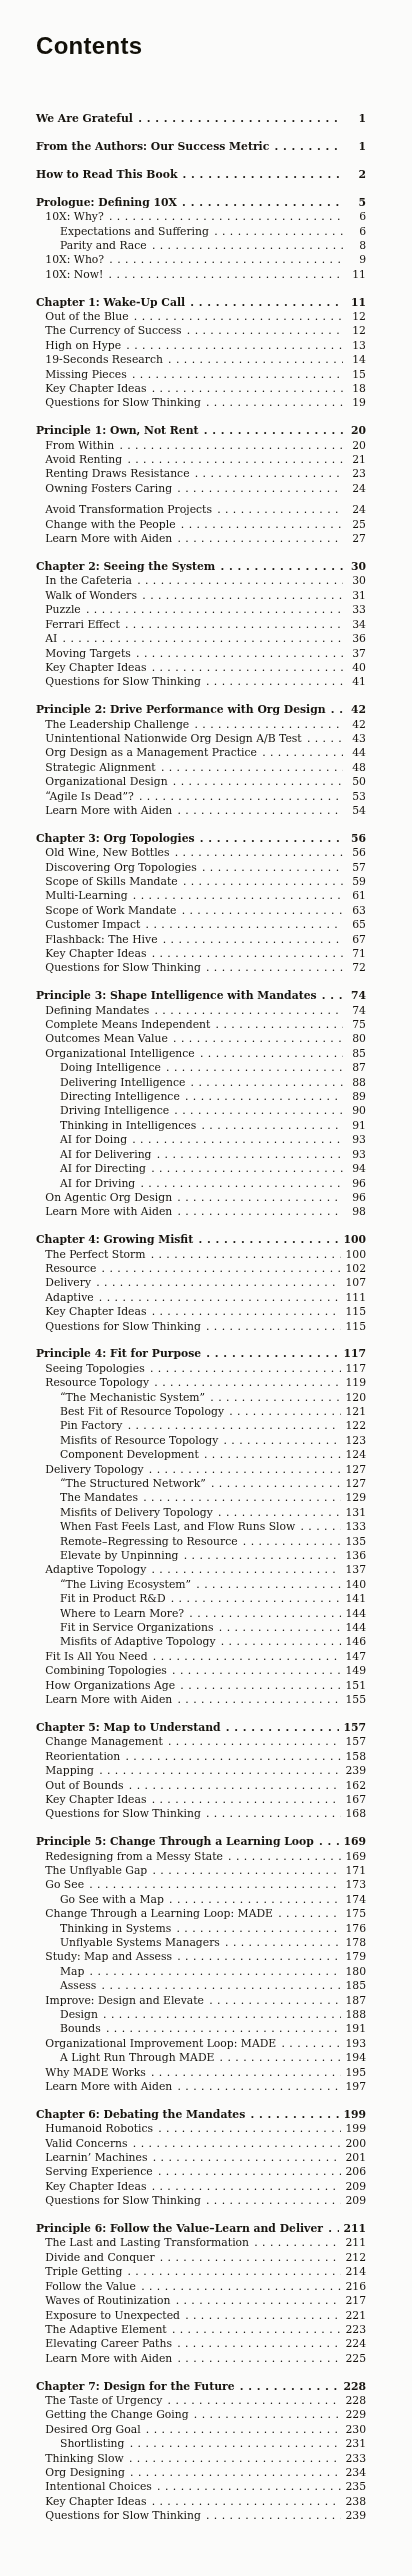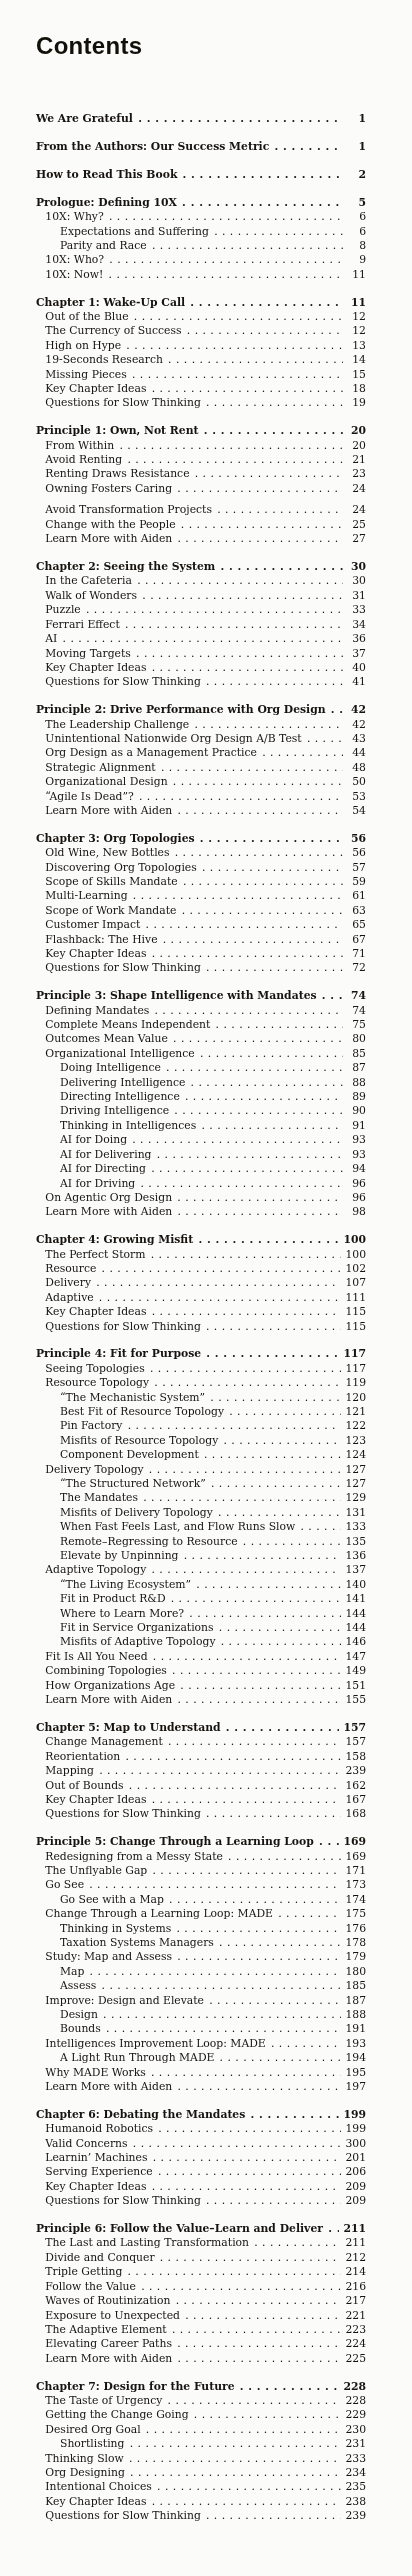--- a/index.html
+++ b/index.html
@@ -655,21 +655,21 @@
           <span class="label">Change Through a Learning Loop: MADE</span>
           <span class="dots"></span>
           <span class="pagenum">175</span>
         </div>
         <div class="row indent-2">
           <span class="label">Thinking in Systems</span>
           <span class="dots"></span>
           <span class="pagenum">176</span>
         </div>
         <div class="row indent-2">
-          <span class="label">Taxation Systems Managers</span>
+          <span class="label">Unflyable Systems Managers</span>
           <span class="dots"></span>
           <span class="pagenum">178</span>
         </div>
         <div class="row indent-1">
           <span class="label">Study: Map and Assess</span>
           <span class="dots"></span>
           <span class="pagenum">179</span>
         </div>
         <div class="row indent-2">
           <span class="label">Map</span>
@@ -690,21 +690,21 @@
           <span class="label">Design</span>
           <span class="dots"></span>
           <span class="pagenum">188</span>
         </div>
         <div class="row indent-2">
           <span class="label">Bounds</span>
           <span class="dots"></span>
           <span class="pagenum">191</span>
         </div>
         <div class="row indent-1">
-          <span class="label">Intelligences Improvement Loop: MADE</span>
+          <span class="label">Organizational Improvement Loop: MADE</span>
           <span class="dots"></span>
           <span class="pagenum">193</span>
         </div>
         <div class="row indent-2">
           <span class="label">A Light Run Through MADE</span>
           <span class="dots"></span>
           <span class="pagenum">194</span>
         </div>
         <div class="row indent-1">
           <span class="label">Why MADE Works</span>
@@ -724,21 +724,21 @@
           <span class="pagenum">199</span>
         </div>
         <div class="row indent-1">
           <span class="label">Humanoid Robotics</span>
           <span class="dots"></span>
           <span class="pagenum">199</span>
         </div>
         <div class="row indent-1">
           <span class="label">Valid Concerns</span>
           <span class="dots"></span>
-          <span class="pagenum">300</span>
+          <span class="pagenum">200</span>
         </div>
         <div class="row indent-1">
           <span class="label">Learnin’ Machines</span>
           <span class="dots"></span>
           <span class="pagenum">201</span>
         </div>
         <div class="row indent-1">
           <span class="label">Serving Experience</span>
           <span class="dots"></span>
           <span class="pagenum">206</span>

